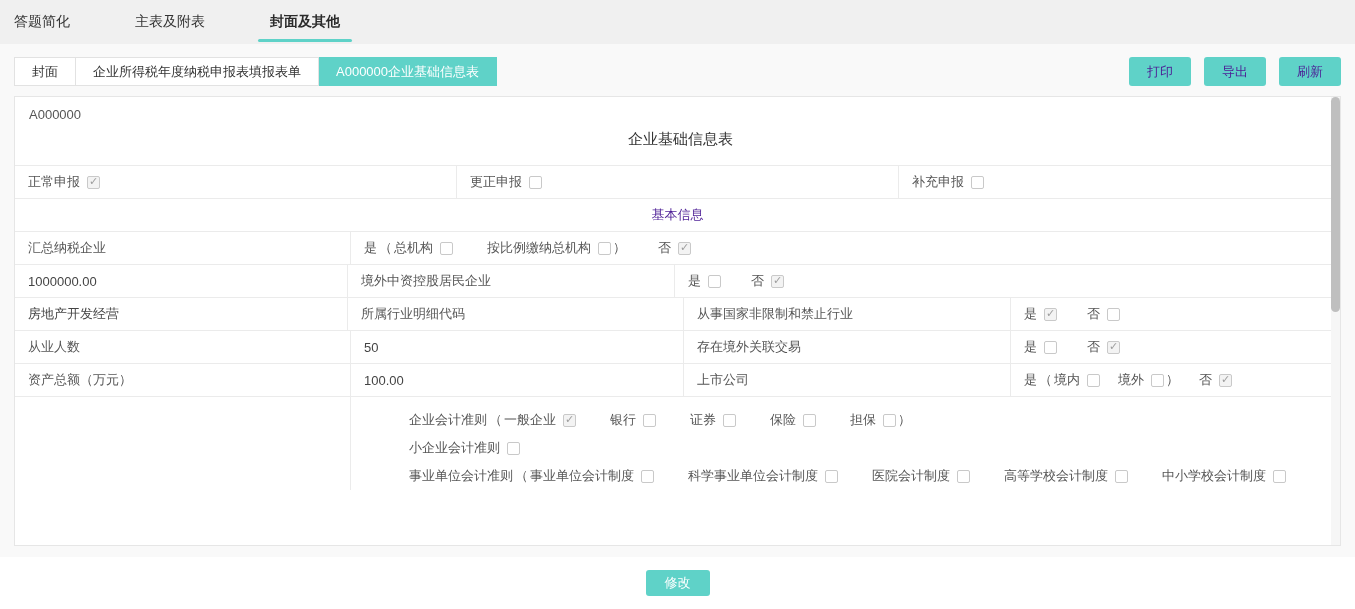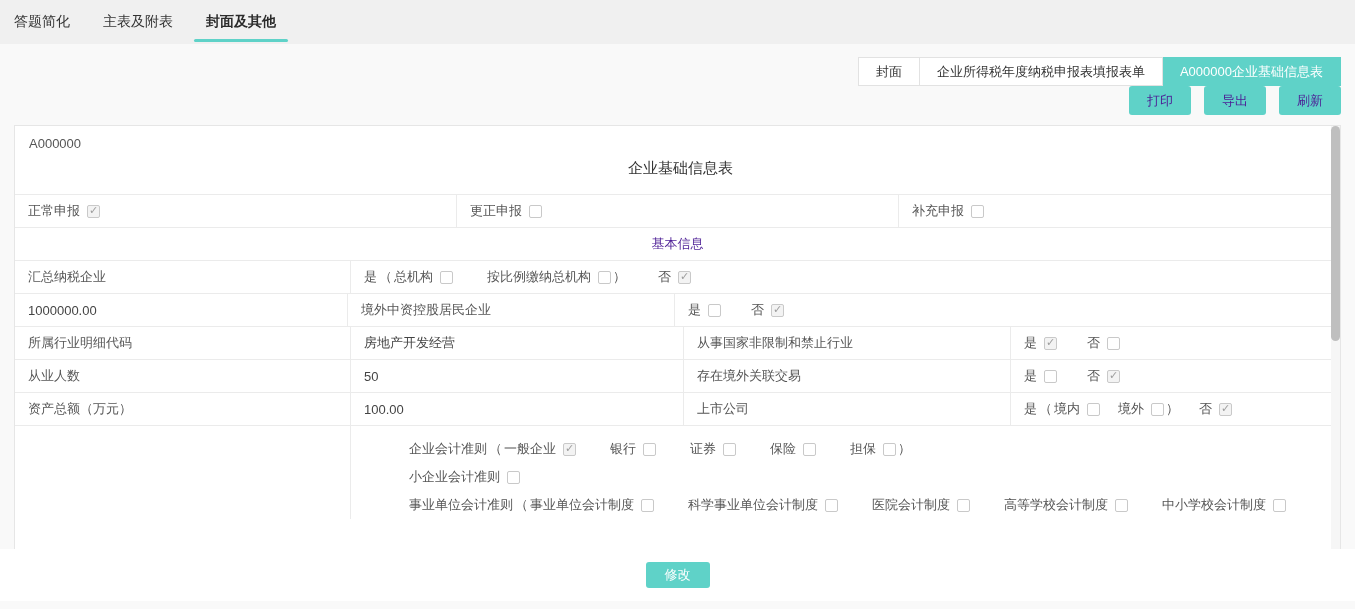--- a/index.html
+++ b/index.html
@@ -5,27 +5,27 @@
   * { box-sizing: border-box; }
   html,body { margin:0; padding:0; }
   body {
     width:1355px; height:609px; overflow:hidden; position:relative;
     background:#f9f9f9; color:#555;
     font-family:"Liberation Sans","DejaVu Sans",sans-serif; font-size:13px;
   }
   :root { --accent:#5fd2c8; }
 
   
-  .top-bar { background:#f0f0f0; height:44px; display:flex; align-items:stretch; padding-left:14px; }
+  .top-bar { background:#f0f0f0; height:44px; display:flex; align-items:stretch; padding-left:14px;gap:32px; }
   .top-tab { display:flex; align-items:center; margin-right:33px; font-size:14px; color:#333; cursor:pointer; position:relative; }
   .top-tab.active { font-weight:bold; color:#2b2b2b; }
   .top-tab.active::after { content:""; position:absolute; left:-12px; right:-12px; bottom:2px; height:3px; background:var(--accent); border-radius:2px; }
 
   
-  .toolbar { display:flex; justify-content:space-between; align-items:flex-end; padding:13px 14px 10px 14px;flex-direction:column; }
+  .toolbar { display:flex; justify-content:space-between; align-items:center; padding:13px 14px 10px 14px; }
   .sub-tabs { display:flex; }
   .sub-tab { background:#fff; border:1px solid #e2e2e2; border-left:none; height:29px; display:flex; align-items:center; padding:0 17px; color:#333; cursor:pointer; }
   .sub-tab:first-child { border-left:1px solid #e2e2e2; }
   .sub-tab.active { background:var(--accent); border-color:var(--accent); color:#fff; }
   .btn-group { display:flex; gap:13px; }
   .btn { background:var(--accent); color:#4c1d95; height:29px; display:flex; align-items:center; padding:0 18px; border-radius:3px; cursor:pointer; }
 
   
   .table-wrap { margin:0 14px; background:#fff; border:1px solid #e6e6e6; height:450px; overflow:hidden; position:relative; }
   .code-title { border-bottom:1px solid #ebebeb; padding:10px 8px 16px 14px; }
@@ -52,21 +52,21 @@
   .acc-label { width:336px; border-right:1px solid #ebebeb; }
   .acc-content { flex:1; padding:9px 14px 0 14px; }
   .acc-line { height:28px; display:flex; align-items:center; }
   .acc-line .opt:first-of-type { margin-left:10px; }
 
   
   .scrollbar { position:absolute; top:0; right:0; bottom:0; width:9px; background:#f6f6f6; }
   .scroll-thumb { position:absolute; top:0; right:0; width:9px; height:215px; background:#bfbfbf; border-radius:5px; cursor:pointer; }
 
   
-  .footer { position:absolute; left:0; right:0; bottom:8px; height:52px; background:#fff; display:flex; align-items:center; justify-content:center; }
+  .footer { position:absolute; left:0; right:0; bottom:0; height:52px; background:#fff; display:flex; align-items:center; justify-content:center; }
   .modify-btn { background:var(--accent); color:#fff; width:64px; height:26px; display:flex; align-items:center; justify-content:center; border-radius:3px; cursor:pointer; }
 </style>
 </head>
 <body>
 
 <div class="top-bar">
   <div class="top-tab">
       <span>答题简化</span>
     </div>
   <div class="top-tab">
@@ -150,22 +150,22 @@
     <div class="cell c4">
       <span>是</span>
       <span class="checkbox"></span>
       <span class="sp30"></span>
       <span>否</span>
       <span class="checkbox checked"></span>
     </div>
   </div>
 
   <div class="row">
+    <div class="cell c2 val">房地产开发经营</div>
     <div class="cell c1">所属行业明细代码</div>
-    <div class="cell c2 val">房地产开发经营</div>
     <div class="cell c3">从事国家非限制和禁止行业</div>
     <div class="cell c4">
       <span>是</span>
       <span class="checkbox checked"></span>
       <span class="sp30"></span>
       <span>否</span>
       <span class="checkbox"></span>
     </div>
   </div>
 

